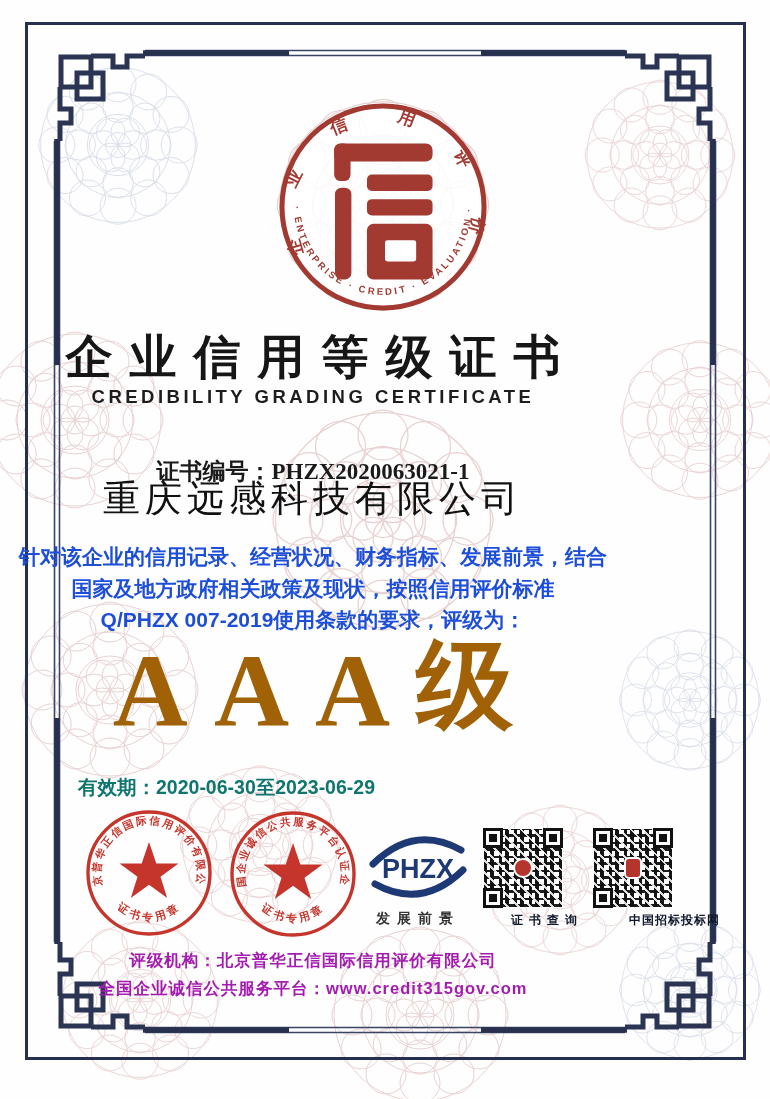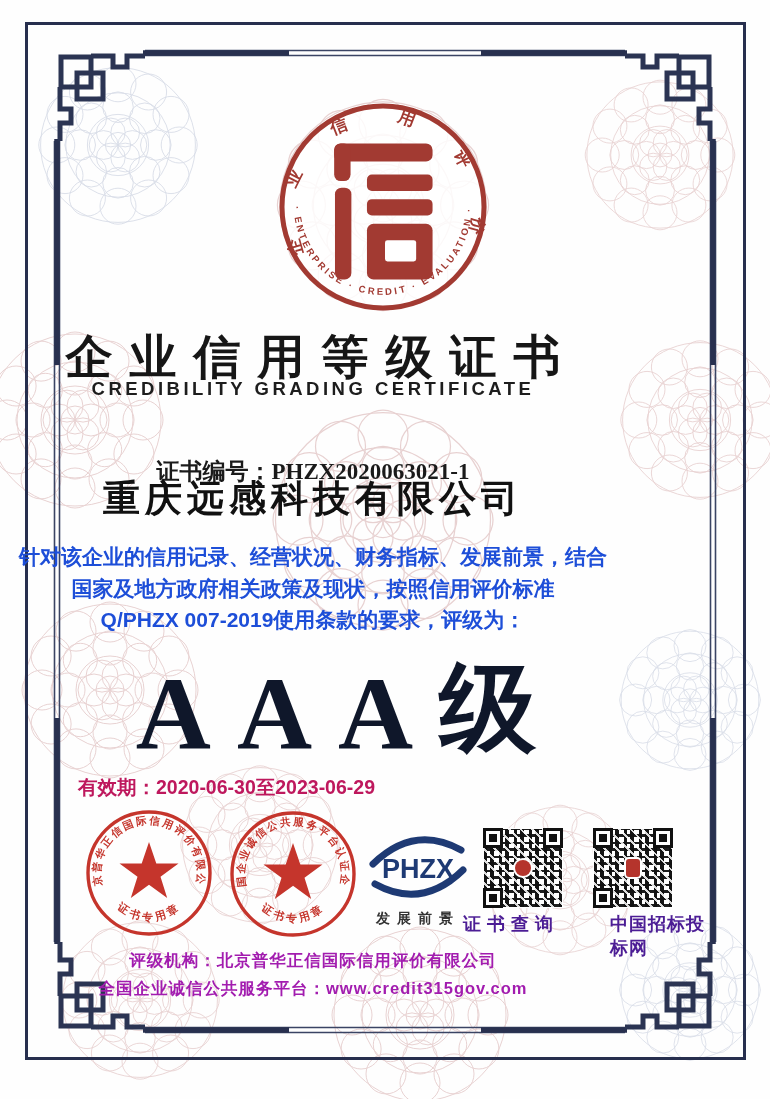--- a/index.html
+++ b/index.html
@@ -10,49 +10,49 @@
   .rose.pink{stroke:#d2a6a6;opacity:.5;}
   .rose.blue{stroke:#aab4cc;opacity:.45;}
   .fret rect,.fret path{fill:none;stroke:#2b3453;stroke-width:5;}
   .thin{stroke:#3a4464;stroke-width:1.6;fill:none;}
   .thick{stroke:#28304f;stroke-width:5.5;fill:none;}
   .outer{fill:none;stroke:#272f4e;stroke-width:3;}
   .emblem{position:absolute;left:268px;top:92px;width:230px;height:230px;}
   .emblem text{fill:#a23a32;font-weight:bold;}
   .abs{position:absolute;left:0;width:626px;text-align:center;}
   .title{top:326px;font-size:47px;font-weight:900;color:#161616;letter-spacing:17px;text-indent:17px;}
-  .subtitle{top:378px;font-size:18.5px;font-weight:bold;color:#1d1d1d;letter-spacing:3.5px;}
+  .subtitle{top:386px;font-size:18.5px;font-weight:bold;color:#1d1d1d;letter-spacing:3.5px;}
   .certno{top:426px;font-size:23px;font-weight:bold;color:#1a1a1a;font-family:Liberation Serif, serif;margin-top:30px;}
-  .company{top:474px;font-size:37px;font-weight:700;color:#111;letter-spacing:5px;}
+  .company{top:474px;font-size:37px;font-weight:400;color:#111;letter-spacing:5px;}
   .bodytext{top:541px;font-size:21px;font-weight:bold;color:#1d4ed8;line-height:31.5px;}
-  .grade{top:644px;color:#0f172a;font-family:"Liberation Serif",serif;padding-left:23px;}
+  .grade{top:621px;color:#a16207;font-family:"Liberation Serif",serif;}
   .grade .latin{font-size:104px;font-weight:bold;letter-spacing:26px;}
   .grade .cjk{font-size:97px;font-weight:900;vertical-align:8px;}
-  .validity{position:absolute;left:78px;top:774px;font-size:19.5px;font-weight:600;color:#be185d;}
+  .validity{position:absolute;left:78px;top:774px;font-size:19.5px;font-weight:600;color:#0f766e;}
   .seal{position:absolute;width:132px;height:132px;}
   .seal text{fill:#c5352c;font-weight:bold;}
   .seal-l{left:83px;top:807px;}
   .seal-r{left:227px;top:808px;}
   .phzx{position:absolute;left:368px;top:830px;width:100px;height:74px;}
   .logo-label{position:absolute;left:340px;top:910px;width:156px;text-align:center;
               font-size:14px;font-weight:bold;color:#333;letter-spacing:7px;}
   .qr{position:absolute;width:80px;height:80px;background:#fff;}
   .qr1{left:483px;top:828px;} .qr2{left:593px;top:828px;}
   .qr-noise{position:absolute;inset:1px;
     background:
       repeating-linear-gradient(45deg, rgba(255,255,255,.85) 0 2px, transparent 2px 8px),
       repeating-linear-gradient(0deg, rgba(17,17,17,.95) 0 3px, transparent 3px 7px, rgba(17,17,17,.95) 7px 9px, transparent 9px 14px),
       repeating-linear-gradient(90deg, #151515 0 3px, #fff 3px 6px, #151515 6px 10px, #fff 10px 15px);}
   .finder{position:absolute;width:20px;height:20px;background:#fff;border:3px solid #111;box-sizing:border-box;}
   .finder::after{content:"";position:absolute;inset:3px;background:#111;}
   .f-tl{left:0;top:0;} .f-tr{right:0;top:0;} .f-bl{left:0;bottom:0;}
   .qr-badge{position:absolute;left:50%;top:50%;width:16px;height:16px;margin:-8px 0 0 -8px;
             border-radius:50%;background:#b5342c;box-shadow:0 0 0 2px #fff;}
   .qr-badge.figure{width:14px;height:18px;margin:-9px 0 0 -7px;border-radius:3px;}
-  .qr-label{position:absolute;top:912px;font-size:18px;font-weight:bold;color:#4c1d95;text-align:left;}
+  .qr-label{position:absolute;top:912px;font-size:12px;font-weight:bold;color:#0f172a;text-align:right;}
   .ql1{left:463px;width:120px;letter-spacing:6px;}
   .ql2{left:578px;width:110px;letter-spacing:1px;margin-left:32px;}
   .footer{top:946px;font-size:16.5px;font-weight:bold;color:#a21caf;letter-spacing:1px;line-height:28px;}
 </style>
 </head>
 <body>
 
 <div class="page">
 
   <svg class="bg" viewBox="0 0 770 1099">

